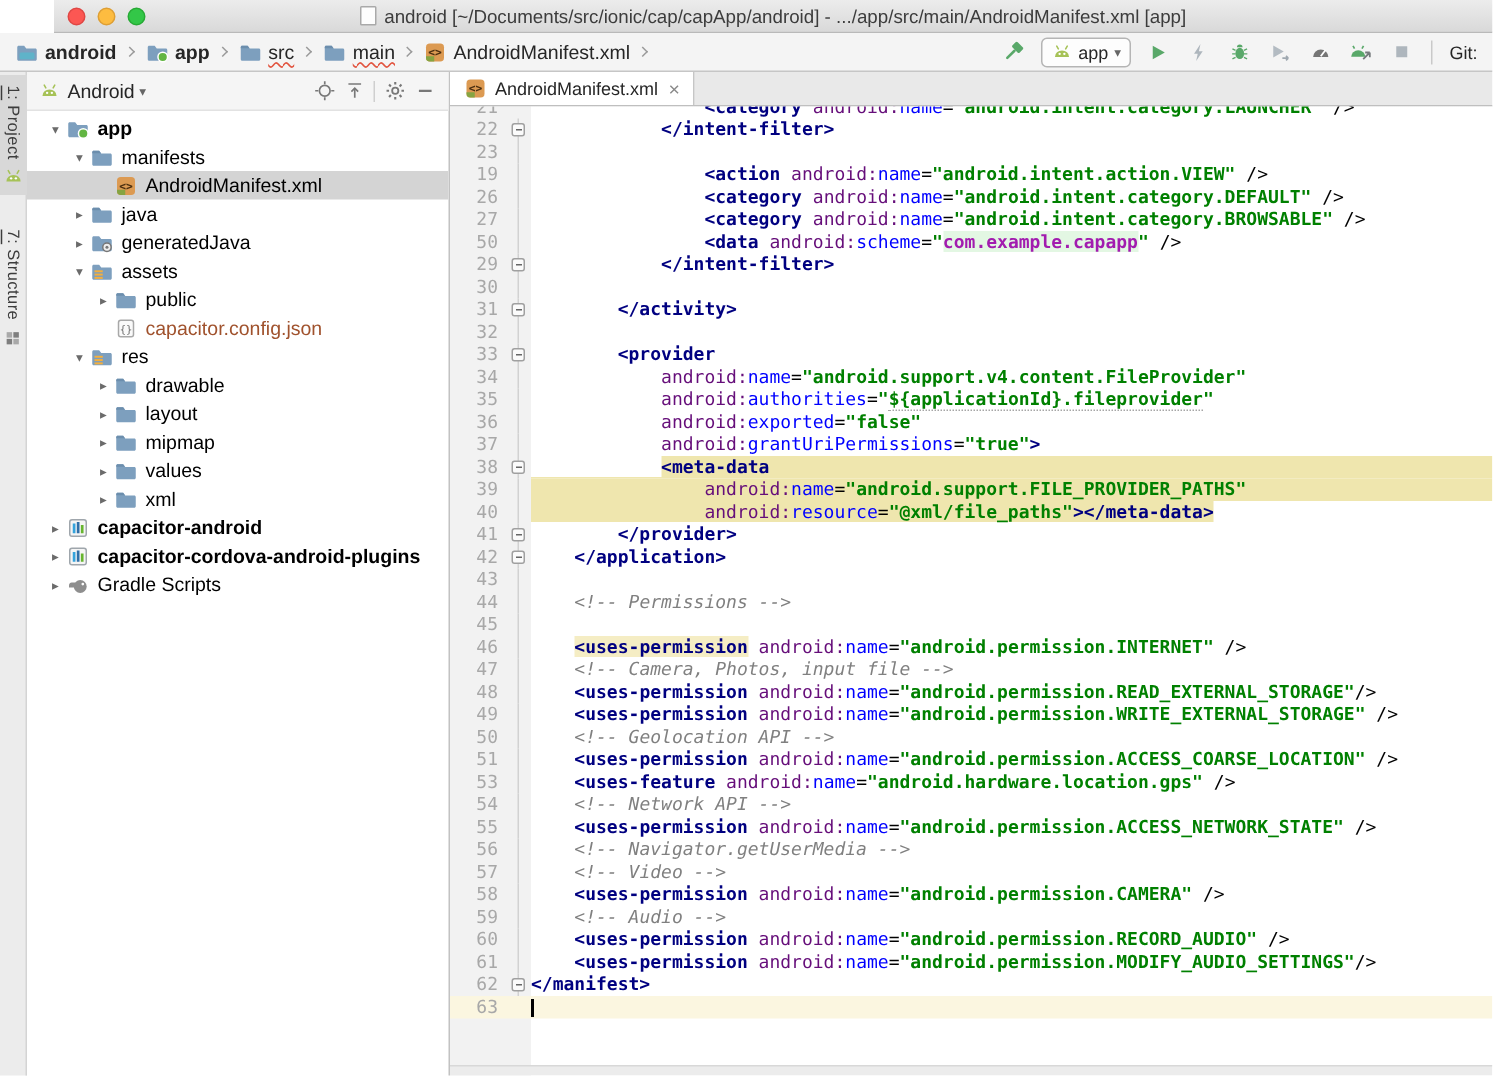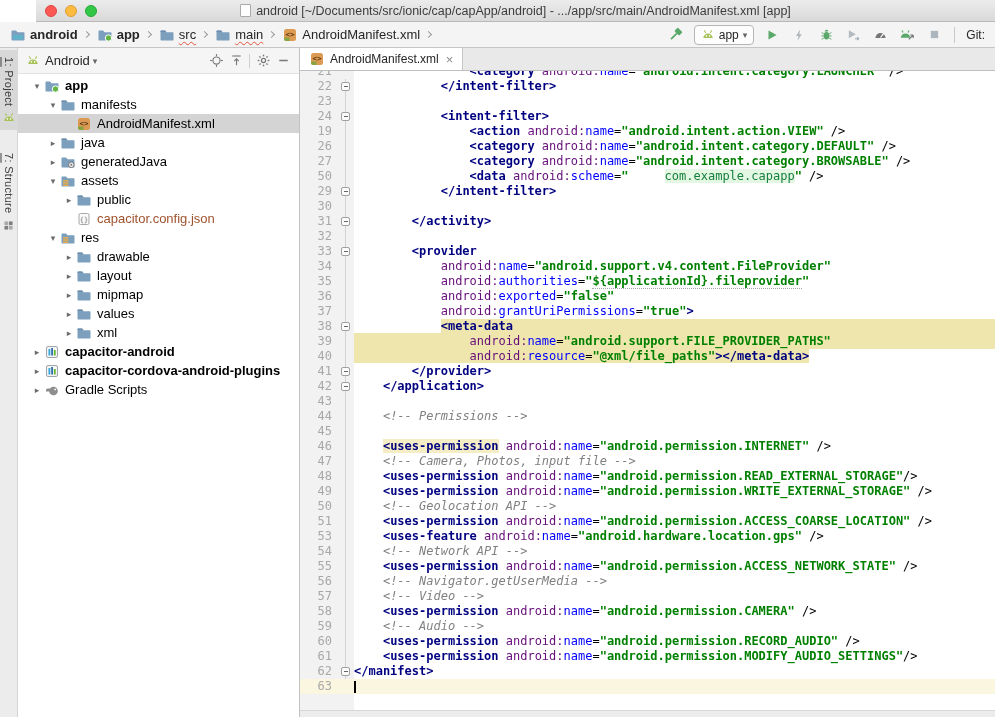--- a/index.html
+++ b/index.html
@@ -90,21 +90,21 @@
   .fbox { position:absolute; left:3px; top:3px; width:9px; height:9px; background:#FBFBFB;
           border:1px solid #A0A0A0; border-radius:2px; }
   .fbox::after { content:''; position:absolute; left:1.5px; top:3px; width:4px; height:1px; background:#666; }
   .cc { flex:1; white-space:pre; overflow:hidden; min-width:0; }
 
   .tg  { color:#000080; font-weight:bold; }
   .ns  { color:#660E7A; }
   .at  { color:#0000FF;margin-top:44px; }
   .pl  { color:#000000; }
   .vl  { color:#008000; font-weight:bold; }
-  .vlg { color:#15803d; font-weight:normal; background:#E3F7E3;margin-left:36px; }
+  .vlg { color:#a21caf; font-weight:bold; background:#E3F7E3; }
   .vlu { color:#008000; font-weight:bold; border-bottom:1px dotted #A6A6A6; }
   .cm  { color:#808080; font-style:italic; }
   .tgh { color:#000080; font-weight:bold; background:#F5EDC4; }
 
   .hl-row  .cc  { background:#EFE6AE; }
   .hl-from .cc  { background:#EFE6AE; }
   .hl-from .ind { background:#FFFFFF; }
   .hl-text .seg { background:#EFE6AE; }
   .hl-caret .num, .hl-caret .fold, .hl-caret .cc { background:#FBF6E0; }
   .caret { display:inline-block; width:2px; height:12px; background:#000; vertical-align:middle; }
@@ -581,27 +581,20 @@
               <span class="fbox"></span>
             </span>
             <span class="cc"><span class="seg"><span class="ind">            </span><span class="tg">&lt;/intent-filter&gt;</span></span></span>
           </div>
           <div class="ln fchain">
             <span class="num">23</span>
             <span class="fold"></span>
             <span class="cc"><span class="seg"><span class="ind"></span></span></span>
           </div>
           <div class="ln fchain">
-            <span class="num">24</span>
-            <span class="fold">
-              <span class="fbox"></span>
-            </span>
-            <span class="cc"><span class="seg"><span class="ind">            </span><span class="tg">&lt;intent-filter&gt;</span></span></span>
-          </div>
-          <div class="ln fchain">
             <span class="num">19</span>
             <span class="fold"></span>
             <span class="cc"><span class="seg"><span class="ind">                </span><span class="tg">&lt;action</span><span class="pl"> </span><span class="ns">android:</span><span class="at">name</span><span class="pl">=</span><span class="vl">"android.intent.action.VIEW"</span><span class="pl"> /&gt;</span></span></span>
           </div>
           <div class="ln fchain">
             <span class="num">26</span>
             <span class="fold"></span>
             <span class="cc"><span class="seg"><span class="ind">                </span><span class="tg">&lt;category</span><span class="pl"> </span><span class="ns">android:</span><span class="at">name</span><span class="pl">=</span><span class="vl">"android.intent.category.DEFAULT"</span><span class="pl"> /&gt;</span></span></span>
           </div>
           <div class="ln fchain">

